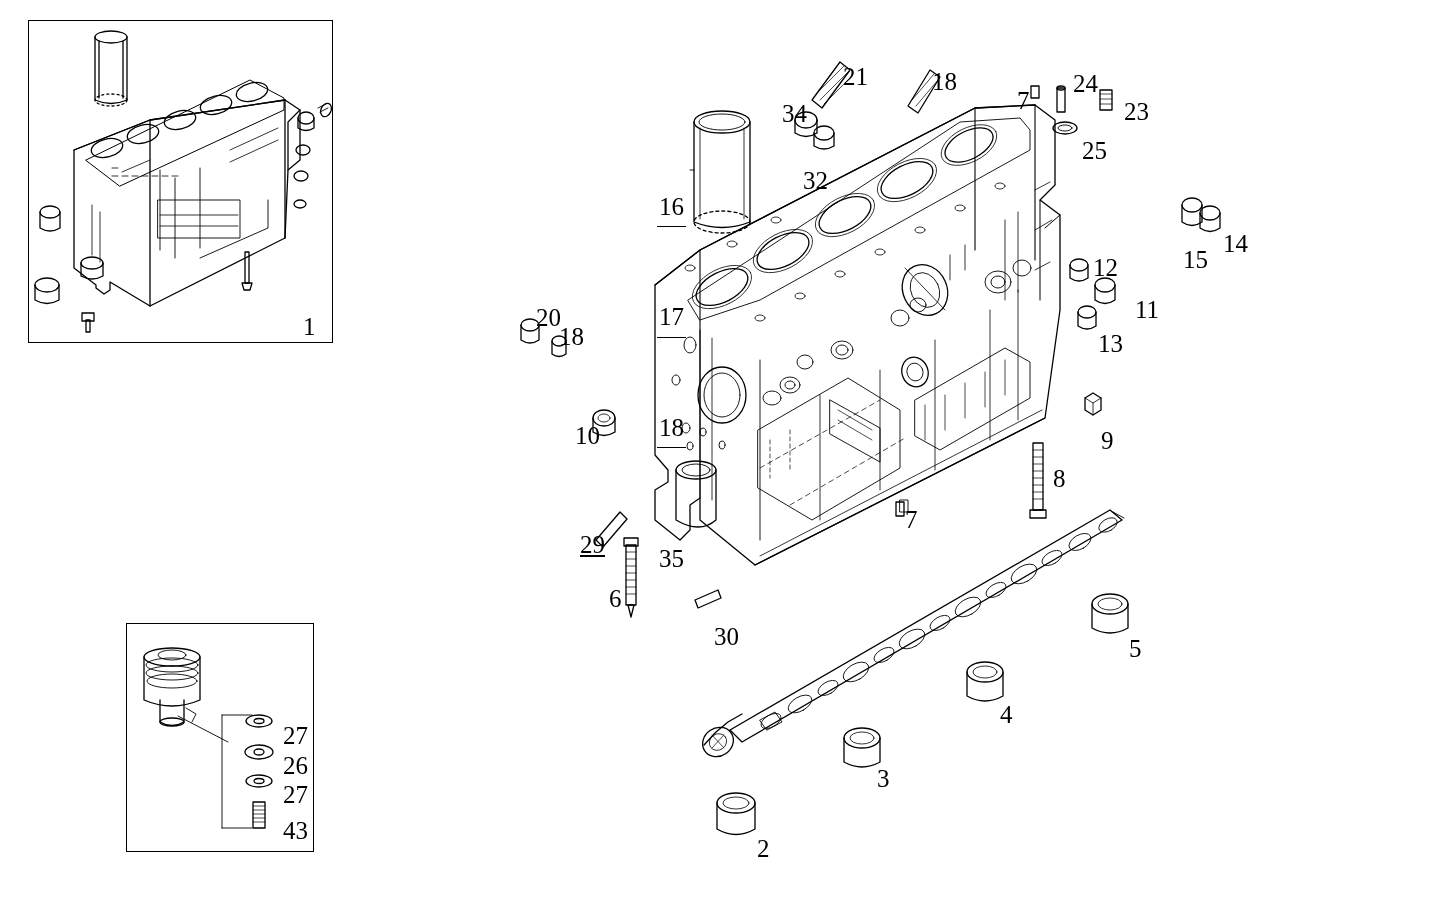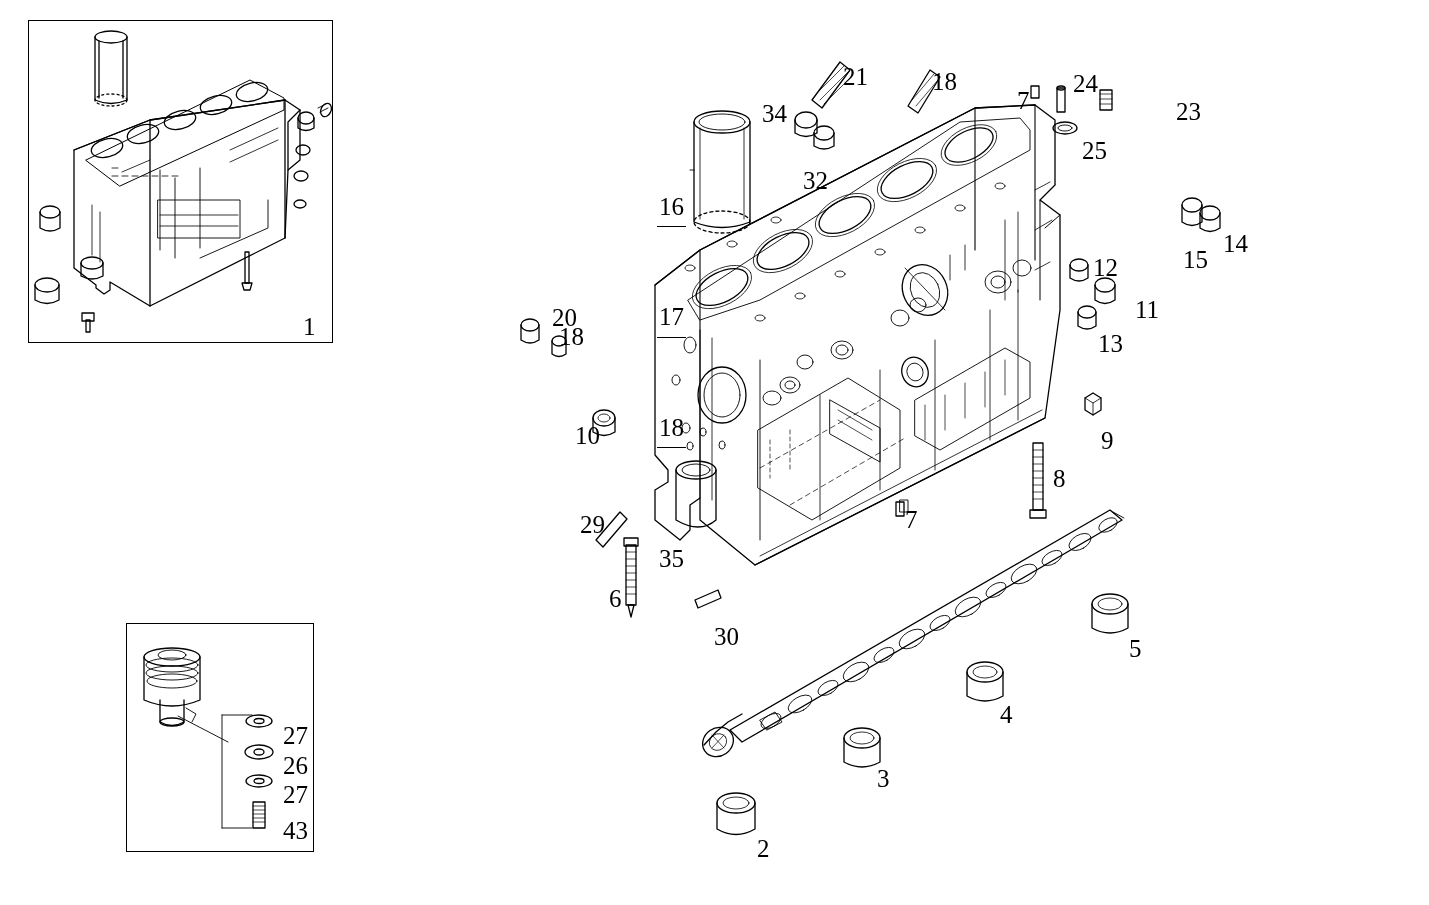--- a/index.html
+++ b/index.html
@@ -391,34 +391,34 @@
   <div class="callout" style="left:1017px; top:88px;">7</div>
   <div class="callout" style="left:1053px; top:466px;">8</div>
   <div class="callout" style="left:1101px; top:428px;">9</div>
   <div class="callout" style="left:575px; top:423px;">10</div>
   <div class="callout" style="left:1135px; top:297px;">11</div>
   <div class="callout" style="left:1093px; top:255px;">12</div>
   <div class="callout" style="left:1098px; top:331px;">13</div>
   <div class="callout" style="left:1223px; top:231px;">14</div>
   <div class="callout" style="left:1183px; top:247px;">15</div>
   <div class="callout" style="left:559px; top:324px;">18</div>
-  <div class="callout" style="left:536px; top:305px;margin-left:16px;">20</div>
+  <div class="callout" style="left:536px; top:305px;">20</div>
   <div class="callout" style="left:843px; top:64px;">21</div>
   <div class="callout" style="left:932px; top:69px;">18</div>
-  <div class="callout" style="left:1176px; top:99px;">23</div>
+  <div class="callout" style="left:1124px; top:99px;">23</div>
   <div class="callout" style="left:1073px; top:71px;">24</div>
   <div class="callout" style="left:1082px; top:138px;">25</div>
   <div class="callout" style="left:283px; top:753px;">26</div>
   <div class="callout" style="left:283px; top:723px;">27</div>
   <div class="callout" style="left:283px; top:782px;">27</div>
   <div class="callout" style="left:283px; top:818px;">43</div>
-  <div class="callout" style="left:580px; top:512px;">29</div>
+  <div class="callout" style="left:580px; top:532px;text-decoration:underline;">29</div>
   <div class="callout" style="left:714px; top:624px;">30</div>
   <div class="callout" style="left:803px; top:168px;">32</div>
-  <div class="callout" style="left:762px; top:101px;font-family:Liberation Serif, serif;">34</div>
+  <div class="callout" style="left:782px; top:101px;font-family:Liberation Serif, serif;">34</div>
 
   <div class="callout stack" style="left:657px; top:116px;">
     <span>16</span>
     <span>17</span>
     <span>18</span>
     <span class="last">35</span>
   </div>
 
 </div>
 

